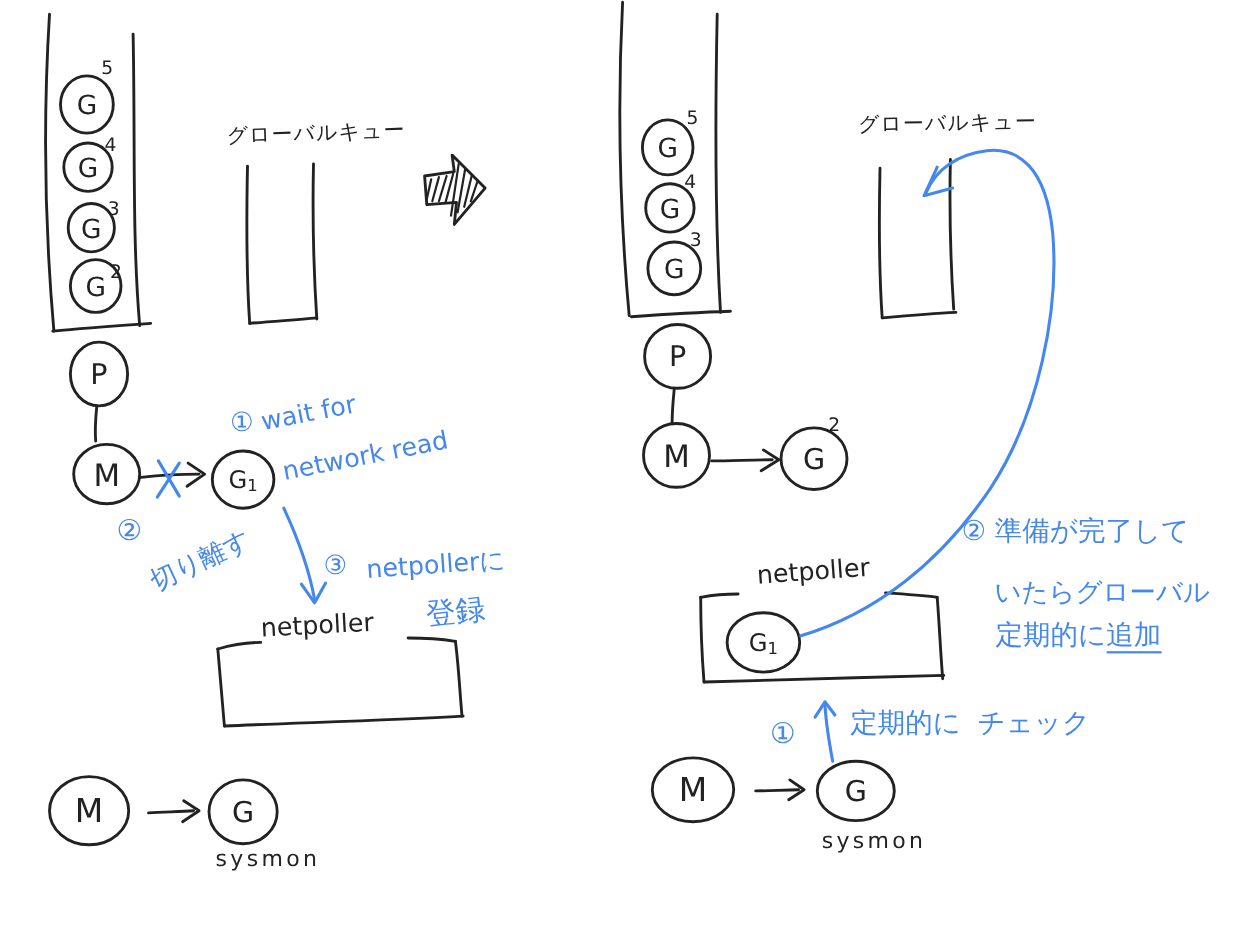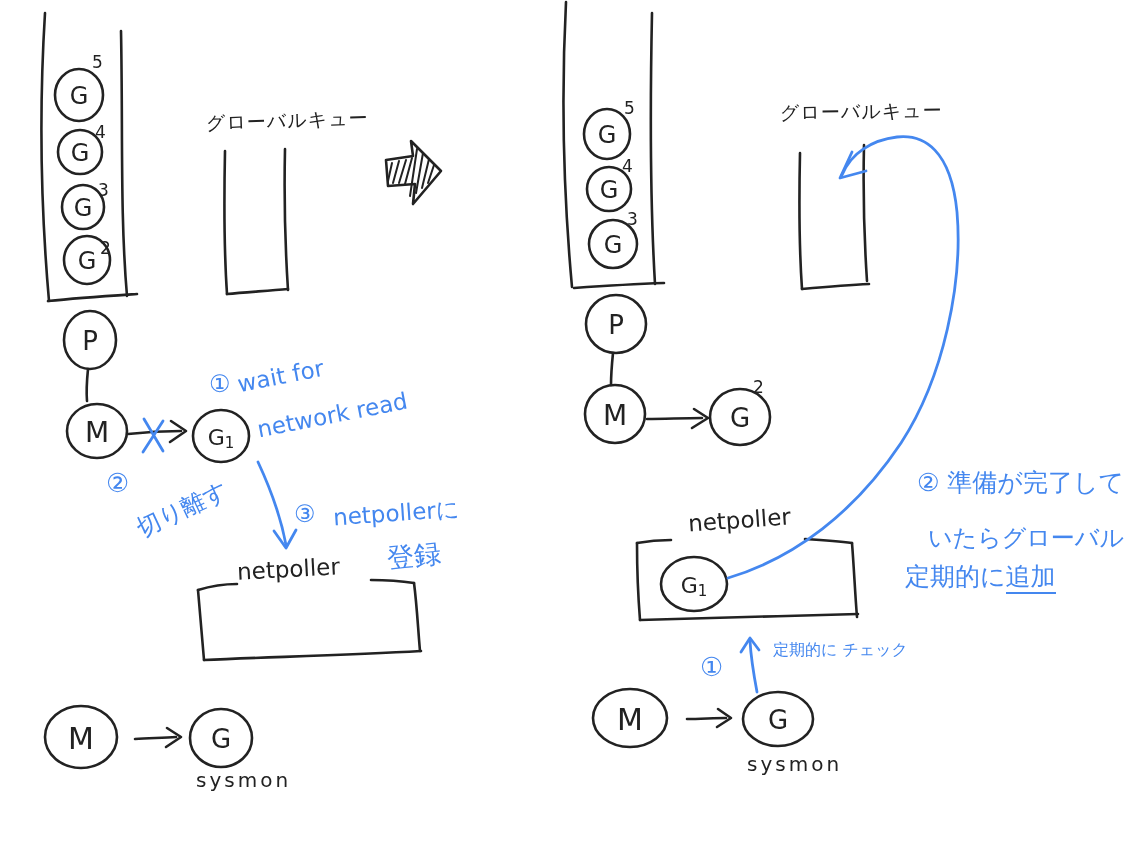--- a/index.html
+++ b/index.html
@@ -137,23 +137,23 @@
 
   <span class="cletter" style="left:616px;top:325px;font-size:26px;">P</span>
   <span class="cletter" style="left:615px;top:415px;font-size:28px;">M</span>
   <span class="cletter" style="left:740px;top:418px;font-size:26px;">G</span>
   <span class="sup" style="left:753px;top:377px;">2</span>
   <span class="cletter" style="left:694px;top:585px;font-size:22px;"><span>G</span><span class="sub1">1</span></span>
 
   <div class="label" style="left:780px;top:99px;font-size:19px;letter-spacing:1px;transform:rotate(-1deg);">グローバルキュー</div>
   <div class="label" style="left:688px;top:507px;font-size:23px;transform:rotate(-4deg);">netpoller</div>
 
-  <div class="label blue" style="left:874px;top:466px;font-size:25px;margin-left:43px;">② 準備が完了して</div>
-  <div class="label blue" style="left:928px;top:522px;font-size:24px;">いたらグローバル</div>
+  <div class="label blue" style="left:874px;top:466px;font-size:25px;">② 準備が完了して</div>
+  <div class="label blue" style="left:904px;top:522px;font-size:24px;">いたらグローバル</div>
   <div class="label blue" style="left:905px;top:560px;font-size:25px;"><span>定期的に</span><span class="u">追加</span></div>
   <div class="label blue" style="left:700px;top:652px;font-size:26px;">①</div>
-  <div class="label blue" style="left:773px;top:640px;font-size:16px;">定期的に チェック</div>
+  <div class="label blue" style="left:773px;top:640px;font-size:25px;font-family:Liberation Mono, monospace;">定期的に チェック</div>
 
   <span class="cletter" style="left:630px;top:719px;font-size:30px;">M</span>
   <span class="cletter" style="left:778px;top:720px;font-size:26px;">G</span>
   <div class="label" style="left:747px;top:752px;font-size:20px;letter-spacing:3px;">sysmon</div>
 
 </div>
 
 </body></html>

